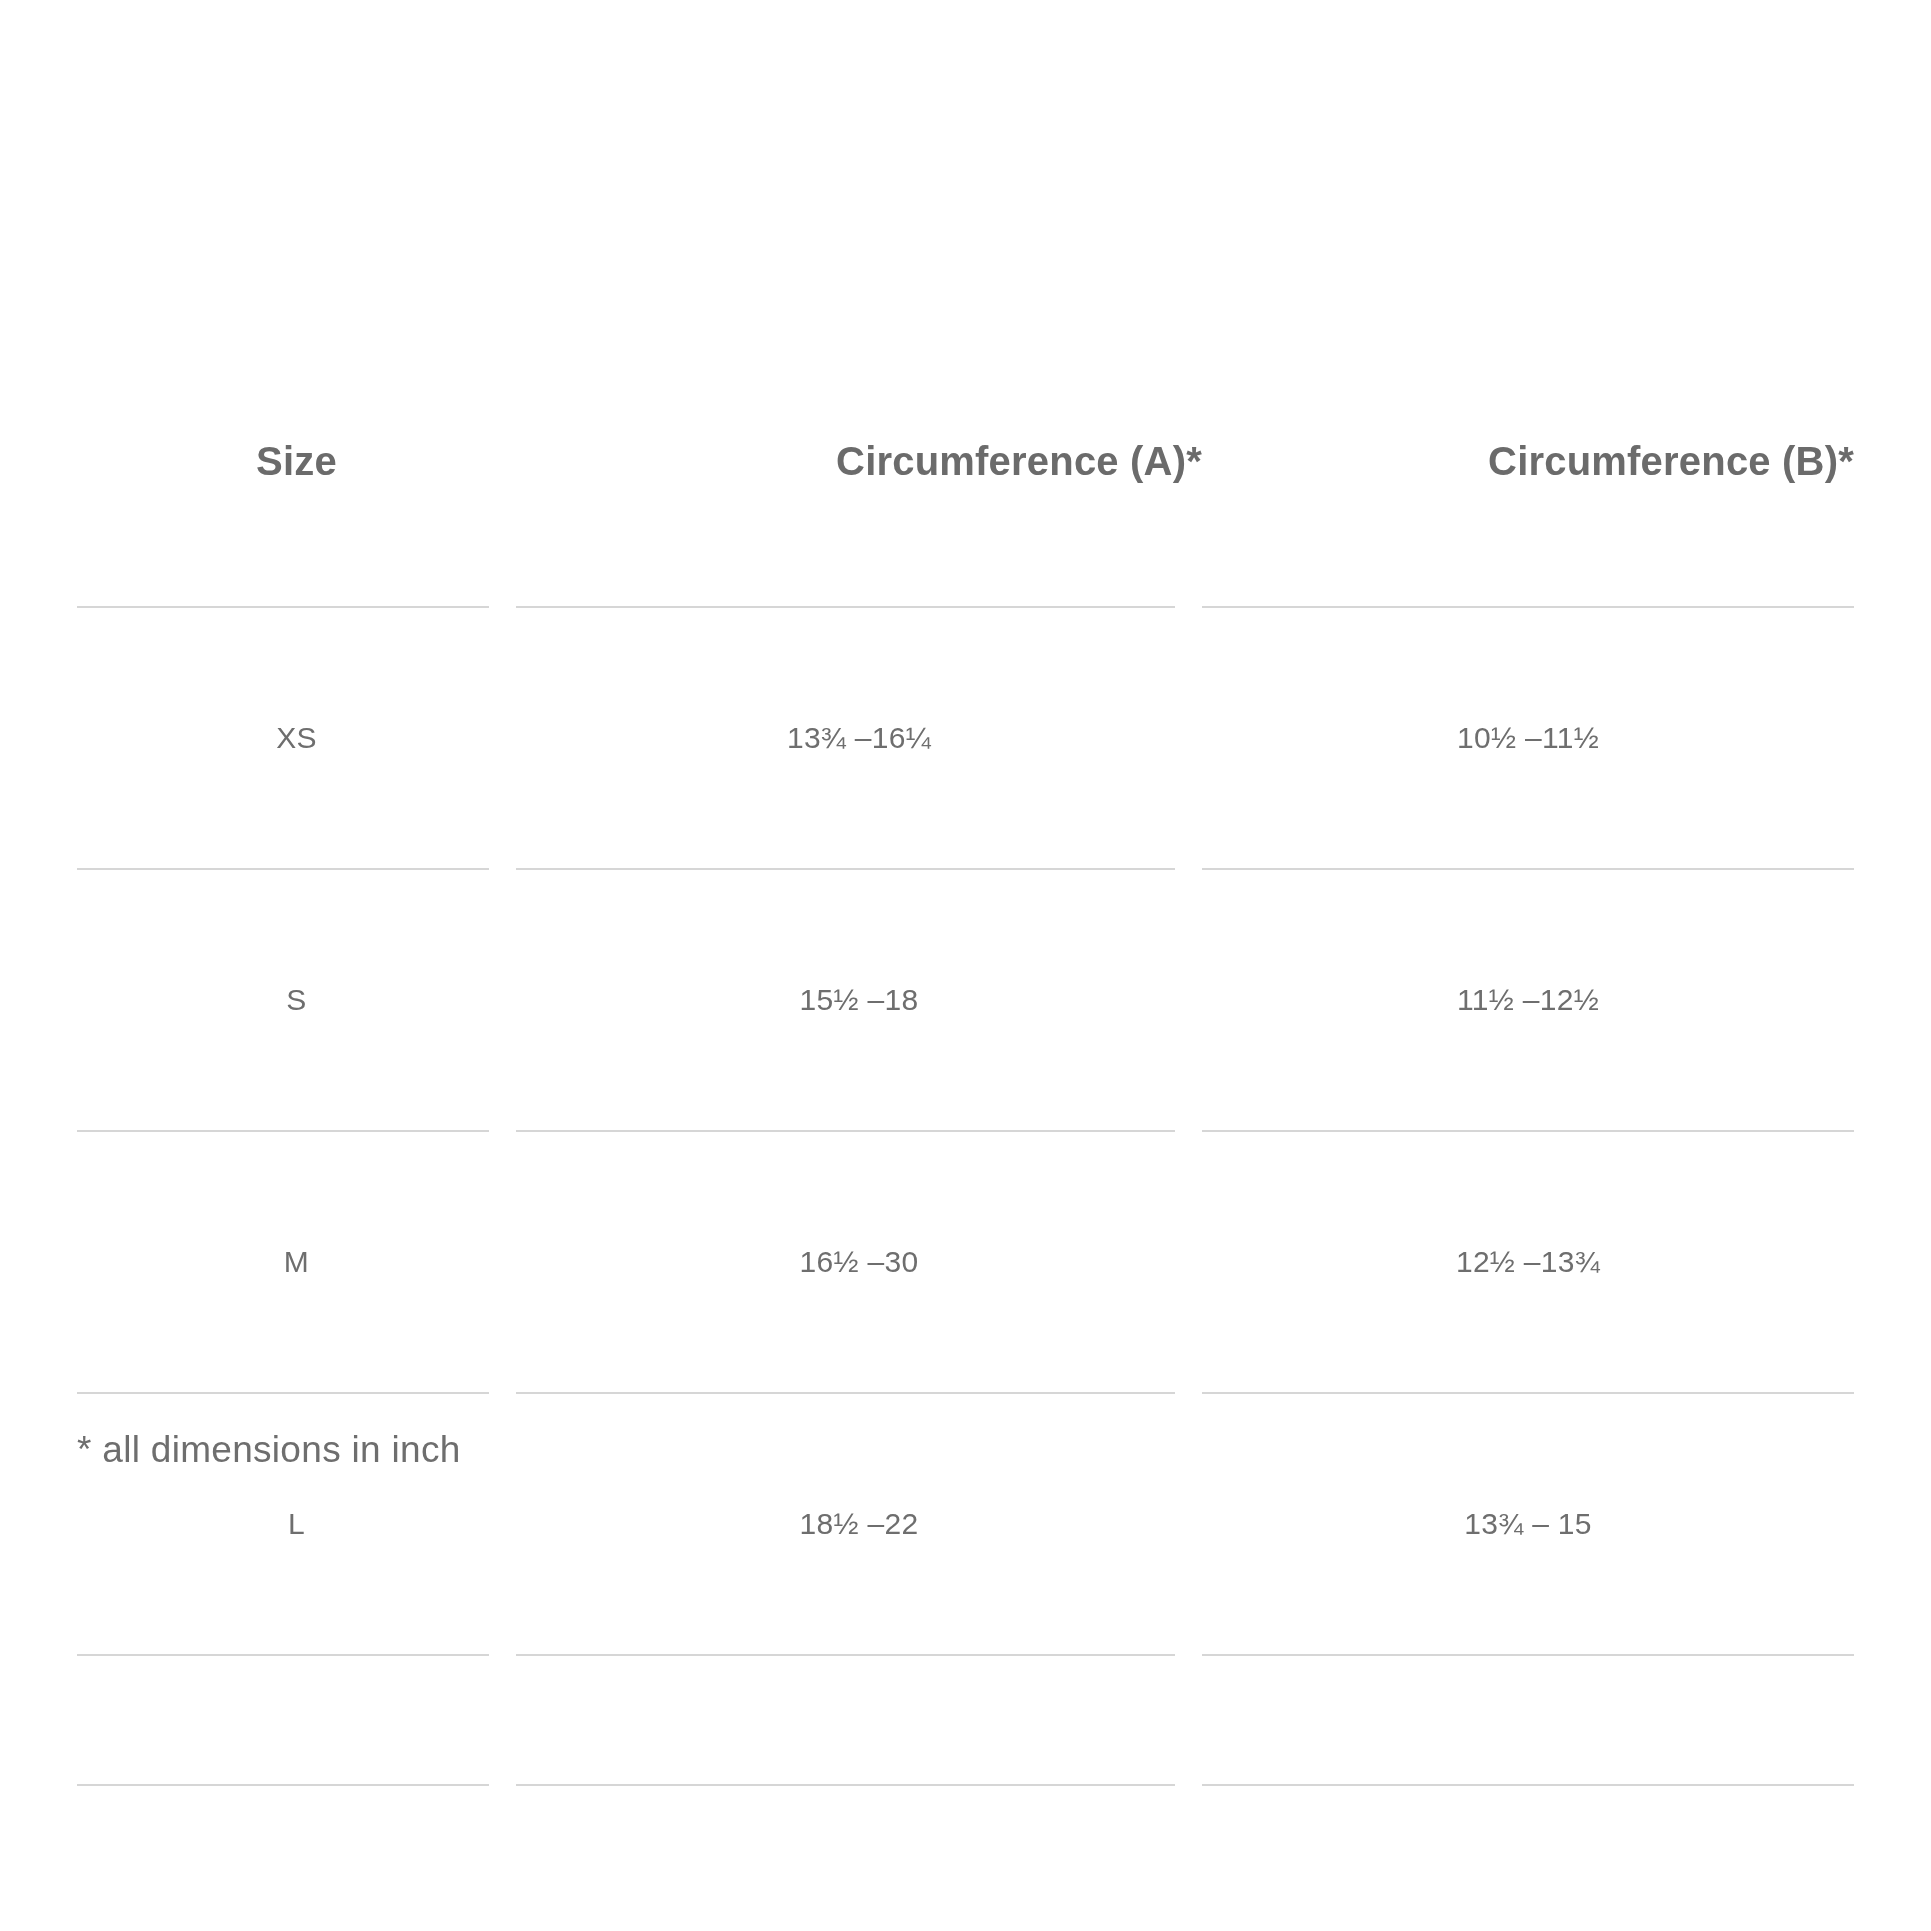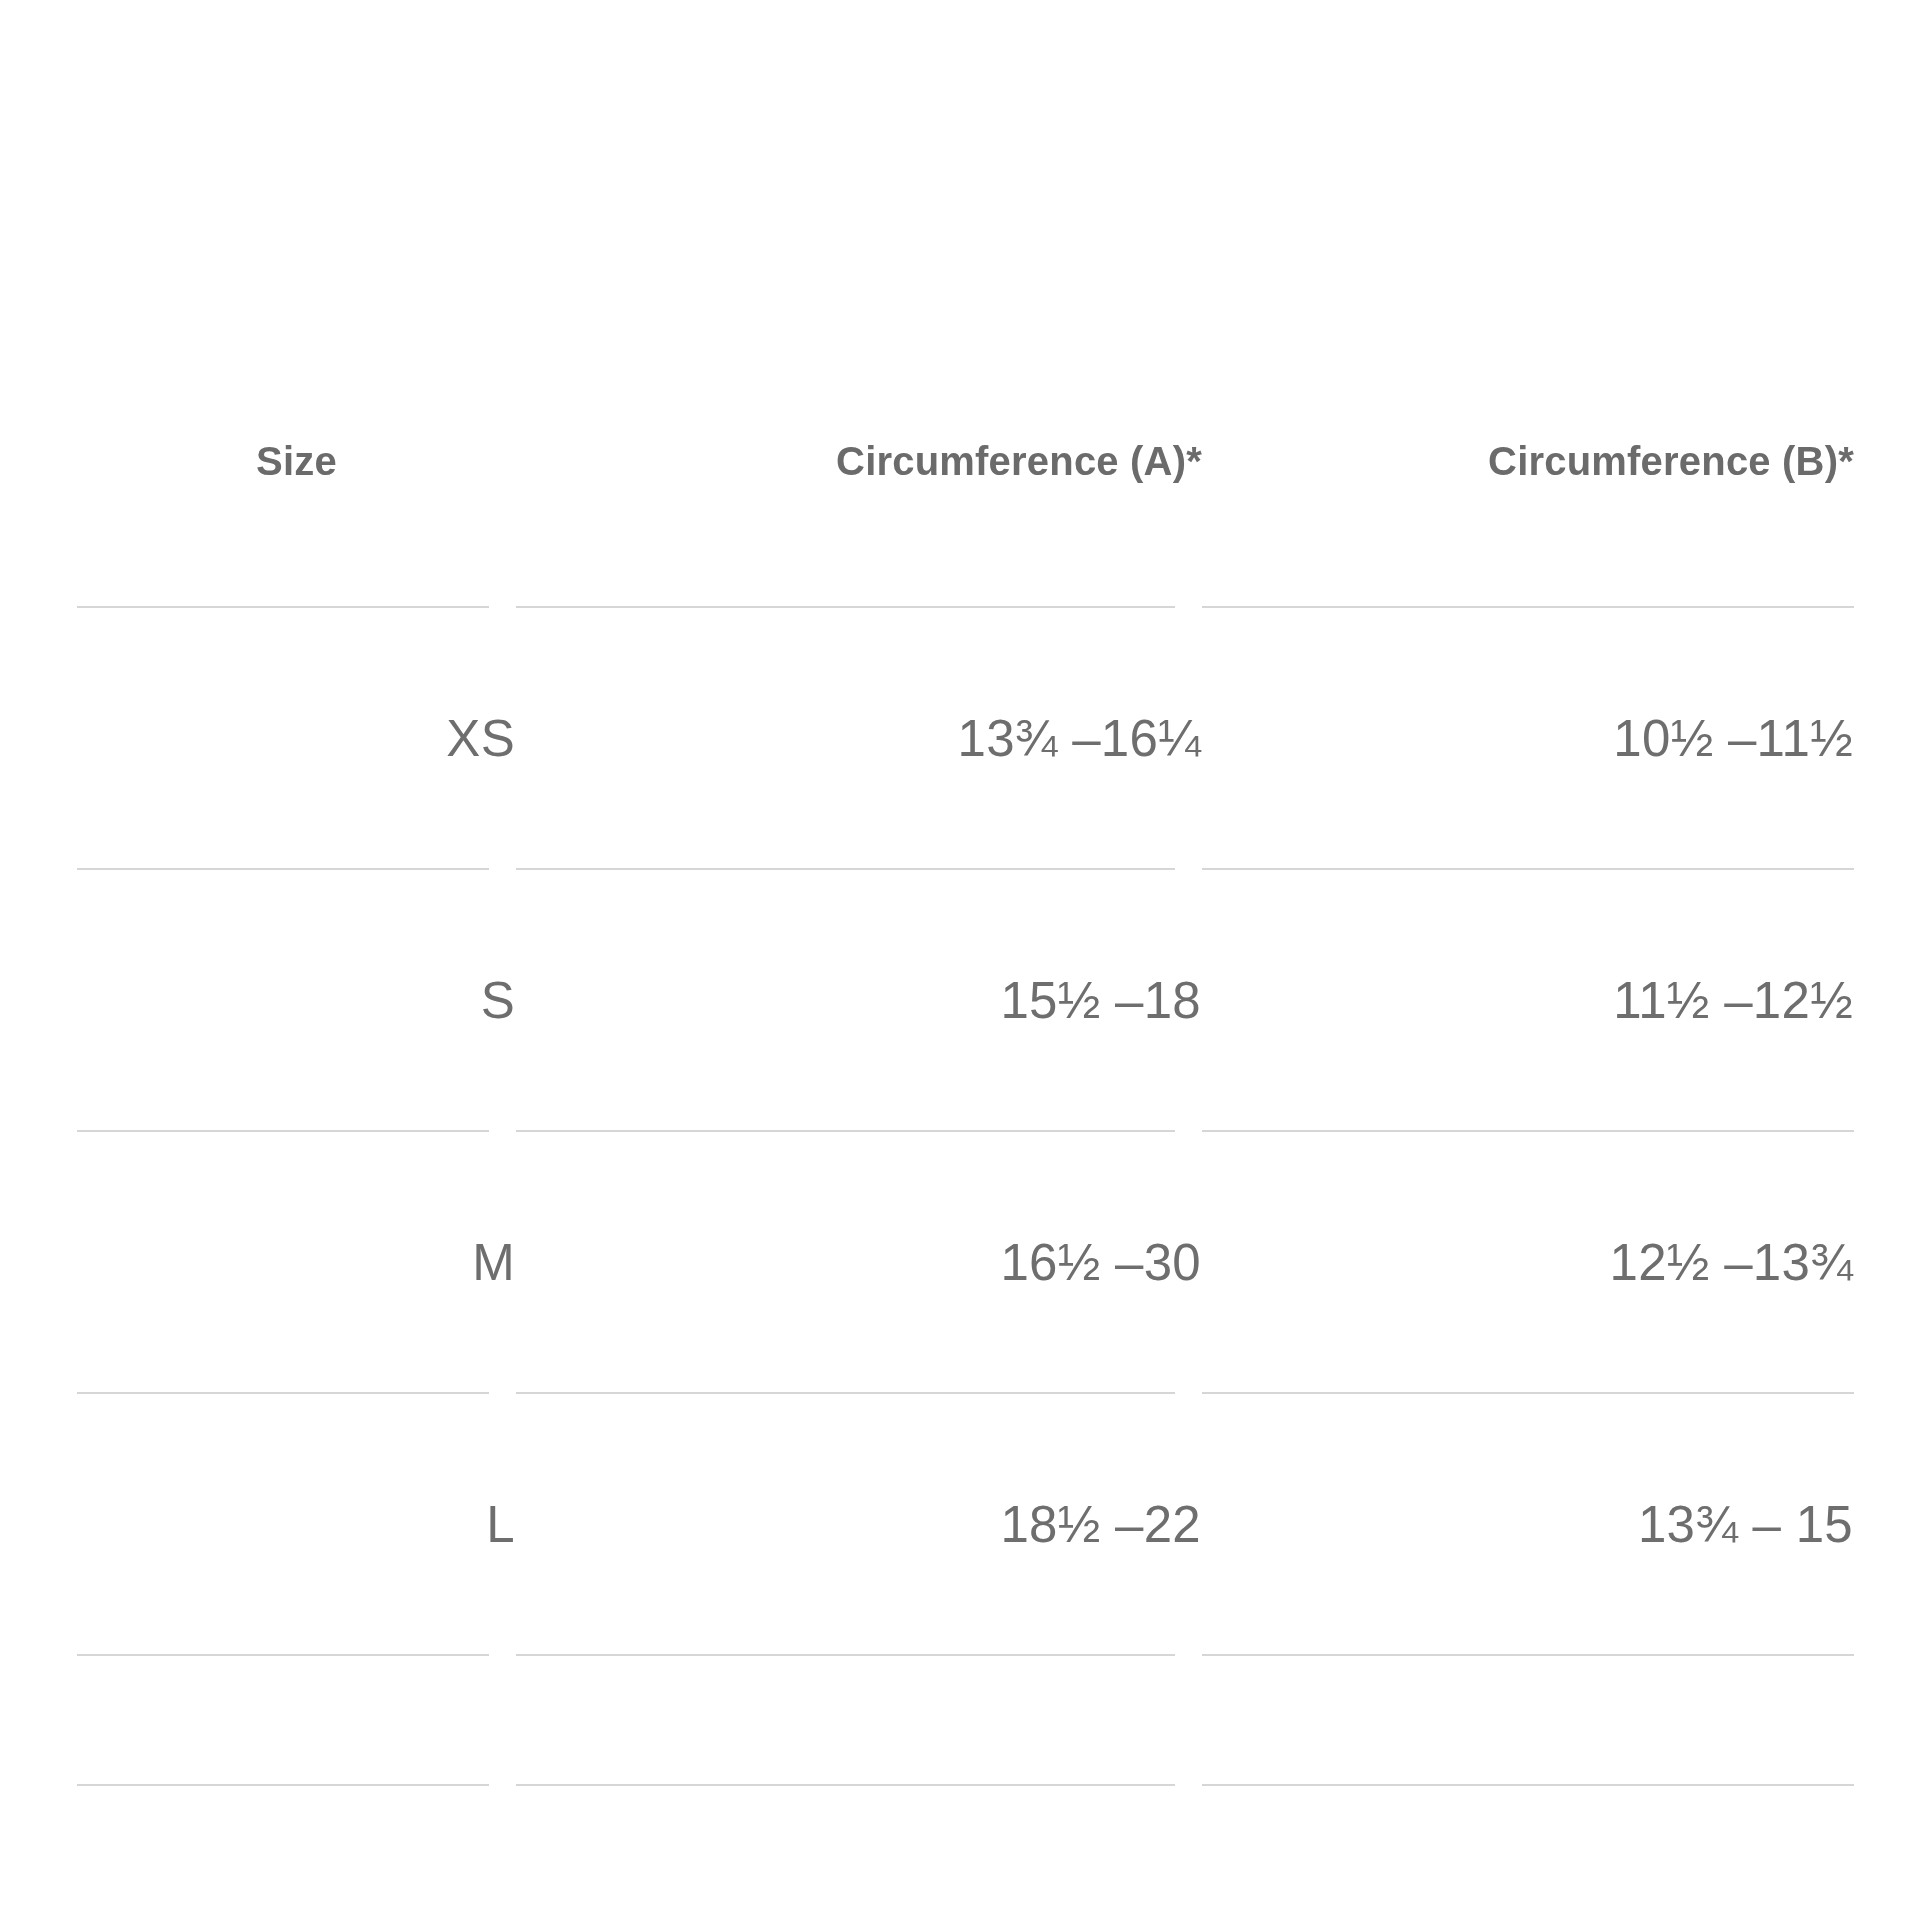--- a/index.html
+++ b/index.html
@@ -43,24 +43,24 @@
     padding: 0 0 58px 0;
     text-align: right;
     letter-spacing: 0.2px;
   }
   table.size-table thead th.th-size {
     
     text-align: center;
     padding-left: 0;
   }
   table.size-table tbody td {
-    font-size: 51px;
+    font-size: 30px;
     font-weight: 400;
     color: #6e6e6e;
-    text-align: right;
+    text-align: center;
     height: 130px;
     vertical-align: middle;
     letter-spacing: 0.3px;
   }
   
   .sep-row td {
     height: 0;
     padding: 0;
     border: 0;
   }
@@ -190,15 +190,16 @@
             </td>
           <td>
               <div class="sep"></div>
             </td>
         </tr>
 
       </tbody>
     </table>
   </div>
 
+  <div class="footnote">* all dimensions in inch</div>
 
 </div>
 
 
 </body></html>

